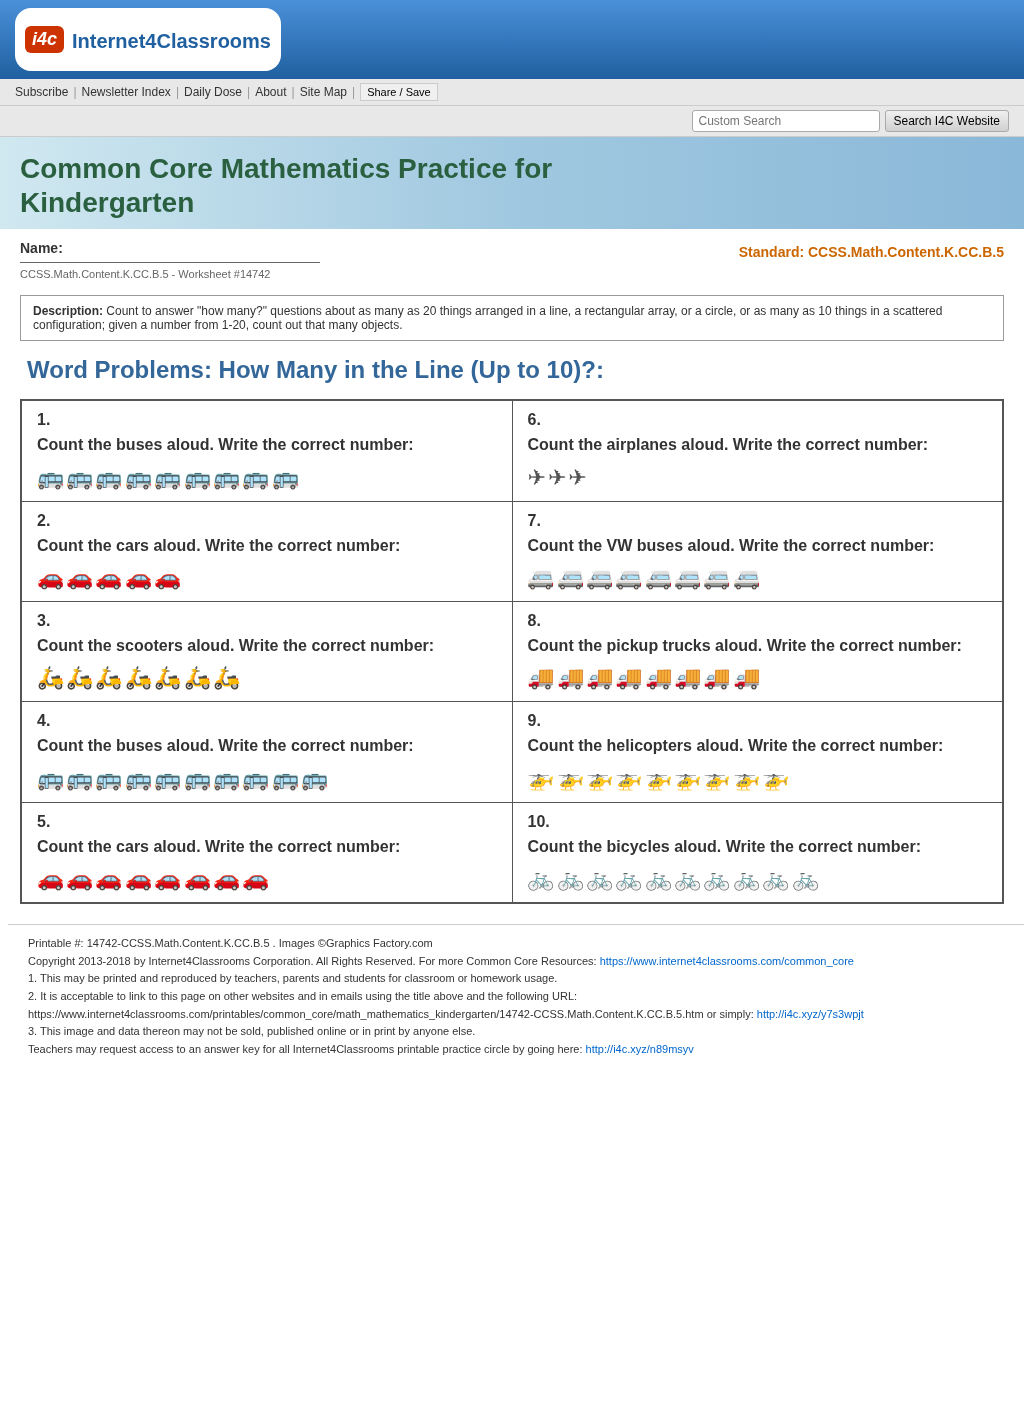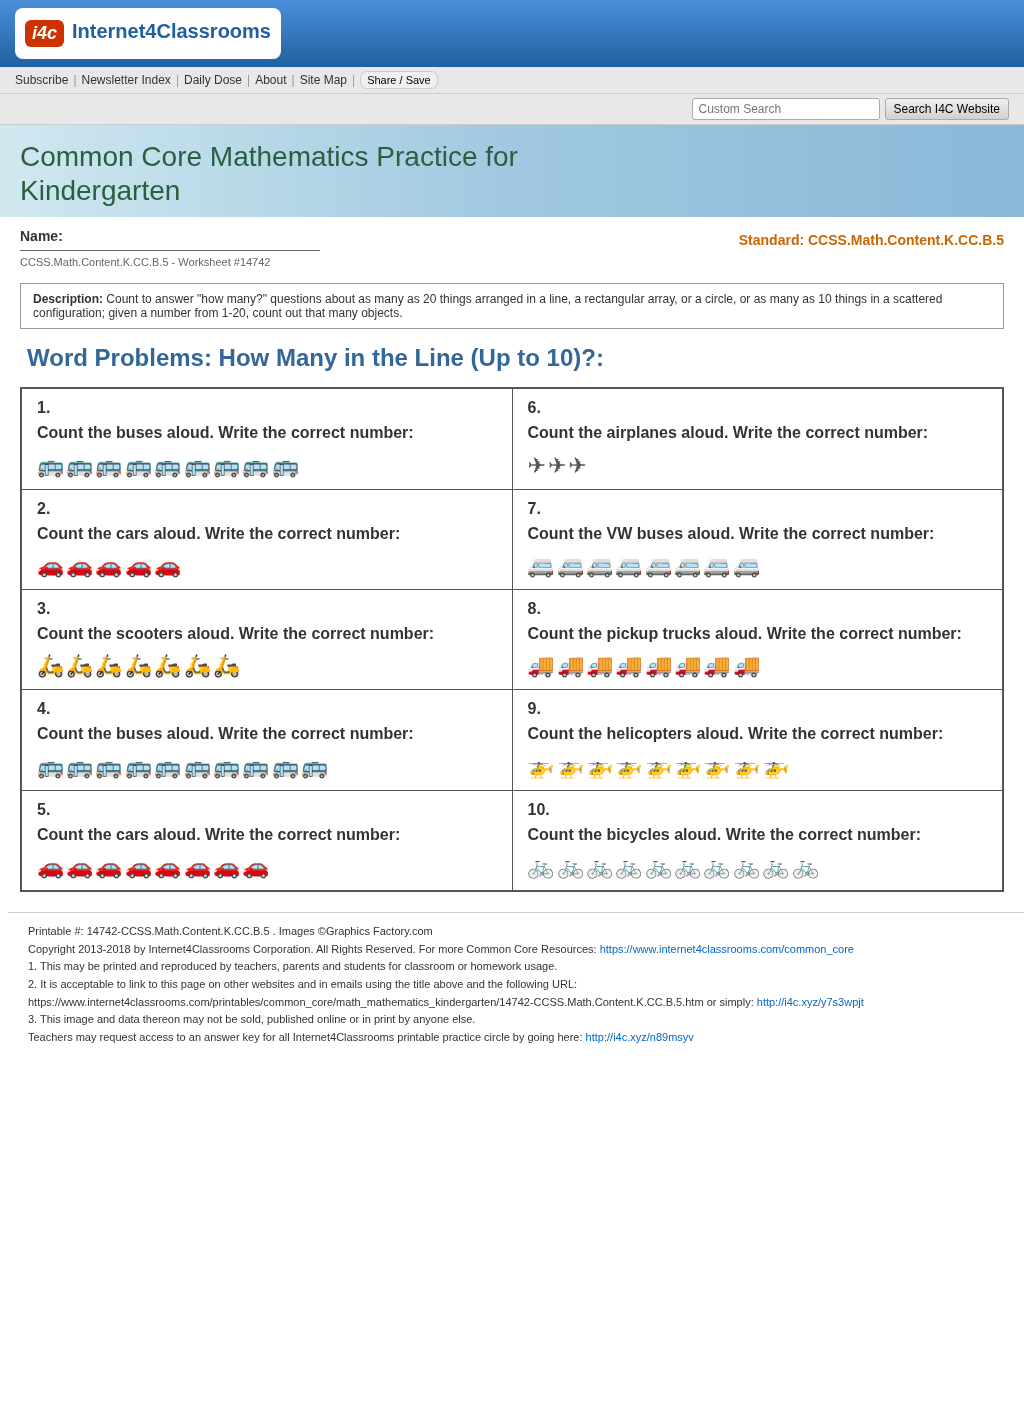--- a/index.html
+++ b/index.html
@@ -7,24 +7,24 @@
 
     
     .header-bar {
       background: linear-gradient(to bottom, #4a90d9, #2060a0);
       padding: 8px 15px;
       display: flex;
       align-items: center;
     }
     .logo-box {
       background: #fff;
-      border-radius: 8px;
-      padding: 12px 10px;
+      border-radius: 16px;
+      padding: 18px 10px;
       display: flex;
-      align-items: flex-start;
+      align-items: flex-end;
       gap: 8px;
     }
     .logo-i4c {
       background: #cc3300;
       color: #fff;
       font-size: 18px;
       font-weight: bold;
       font-style: italic;
       border-radius: 6px;
       padding: 3px 7px;
@@ -47,21 +47,21 @@
     }
     .nav-bar a {
       color: #333;
       text-decoration: none;
       cursor: pointer;
     }
     .nav-separator { color: #999; }
     .share-btn {
       background: #f0f0f0;
       border: 1px solid #ccc;
-      border-radius: 7px;
+      border-radius: 0;
       padding: 2px 6px;
       font-size: 11px;
       cursor: pointer;
       display: inline-flex;
       align-items: center;
       gap: 3px;
     }
 
     
     .search-bar {
@@ -94,21 +94,21 @@
     .banner {
       background: linear-gradient(to right, #d0e8f0, #a0c8e0, #8ab8d8);
       padding: 15px 20px 10px;
       position: relative;
       overflow: hidden;
       min-height: 80px;
     }
     .banner-title {
       color: #2a6040;
       font-size: 28px;
-      font-weight: normal;
+      font-weight: bold;
       line-height: 1.2;
     }
 
     
     .content {
       padding: 10px 20px 20px;
       background: #fff;
     }
     .name-label {
       color: #333;

